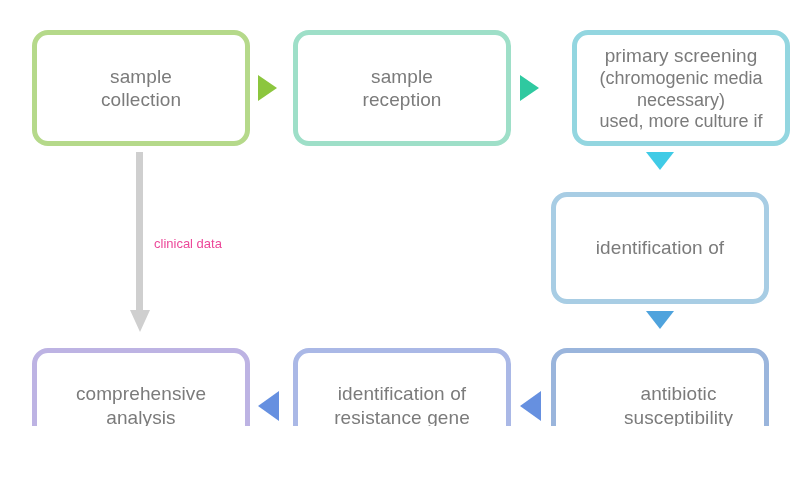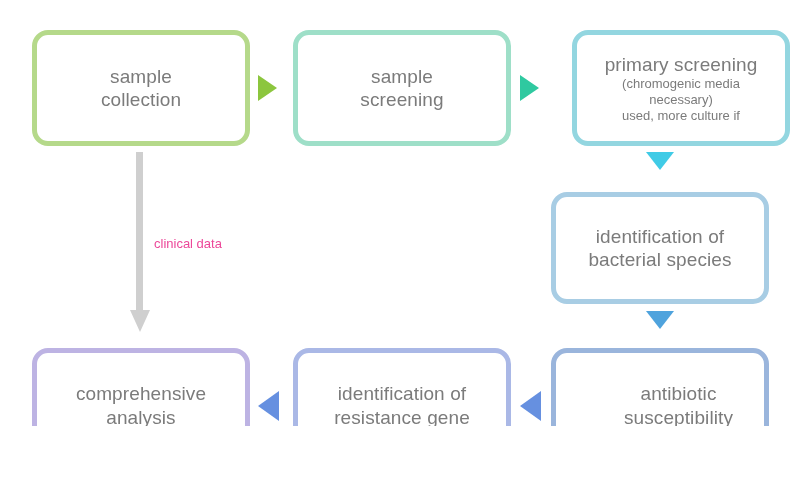--- a/index.html
+++ b/index.html
@@ -36,21 +36,21 @@
     padding: 0 8px;
     box-sizing: border-box;
   }
   .node .main {
     display: block;
     font-size: 19px;
     letter-spacing: .1px;
   }
   .node .sub {
     display: block;
-    font-size: 13px;
+    font-size: 18px;
     line-height: 1.15;
     margin-top: 1px;
     text-align: center;
   }
 
   
   #node-sample-collection   { left: 32px;  top: 30px;  width: 218px; height: 116px; }
   #node-sample-reception    { left: 293px; top: 30px;  width: 218px; height: 116px; }
   #node-primary-screening   { left: 572px; top: 30px;  width: 218px; height: 116px; }
   #node-identification-species { left: 551px; top: 192px; width: 218px; height: 112px; }
@@ -135,41 +135,40 @@
       <span class="main">sample</span>
       <span class="main">collection</span>
     </span>
   </div>
 
   <div class="tri tri-right" id="arrow-collection-reception" style="border-left-color:#8cc63e;"></div>
 
   <div class="node" id="node-sample-reception" style="border-color:#9edfc8;">
     <span class="txt">
       <span class="main">sample</span>
-      <span class="main">screening</span>
+      <span class="main">reception</span>
     </span>
   </div>
 
   <div class="tri tri-right" id="arrow-reception-screening" style="border-left-color:#2fc9a0;"></div>
 
   <div class="node" id="node-primary-screening" style="border-color:#93d6e0;">
     <span class="txt">
       <span class="main">primary screening</span>
       <span class="sub">(chromogenic media</span>
       <span class="sub">necessary)</span>
       <span class="sub">used, more culture if</span>
     </span>
   </div>
 
   <div class="tri tri-down" id="arrow-screening-species" style="border-top-color:#40cbe6;"></div>
 
   <div class="node" id="node-identification-species" style="border-color:#a8cde4;">
     <span class="txt">
       <span class="main">identification of</span>
-      <span class="main">bacterial species</span>
     </span>
   </div>
 
   <div class="tri tri-down" id="arrow-species-susceptibility" style="border-top-color:#4fa3dd;"></div>
 
   <div class="node" id="node-antibiotic-susceptibility" style="border-color:#9ab5dc;">
     <span class="txt">
       <span class="main">antibiotic</span>
       <span class="main">susceptibility</span>
     </span>

